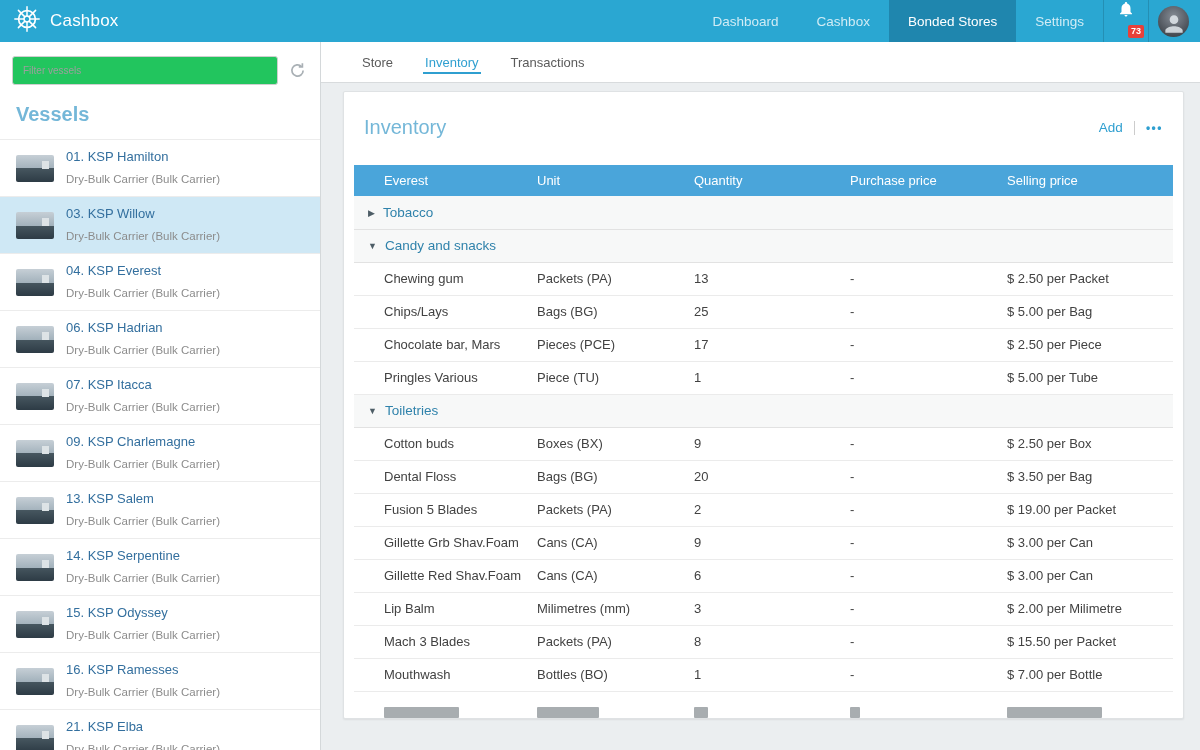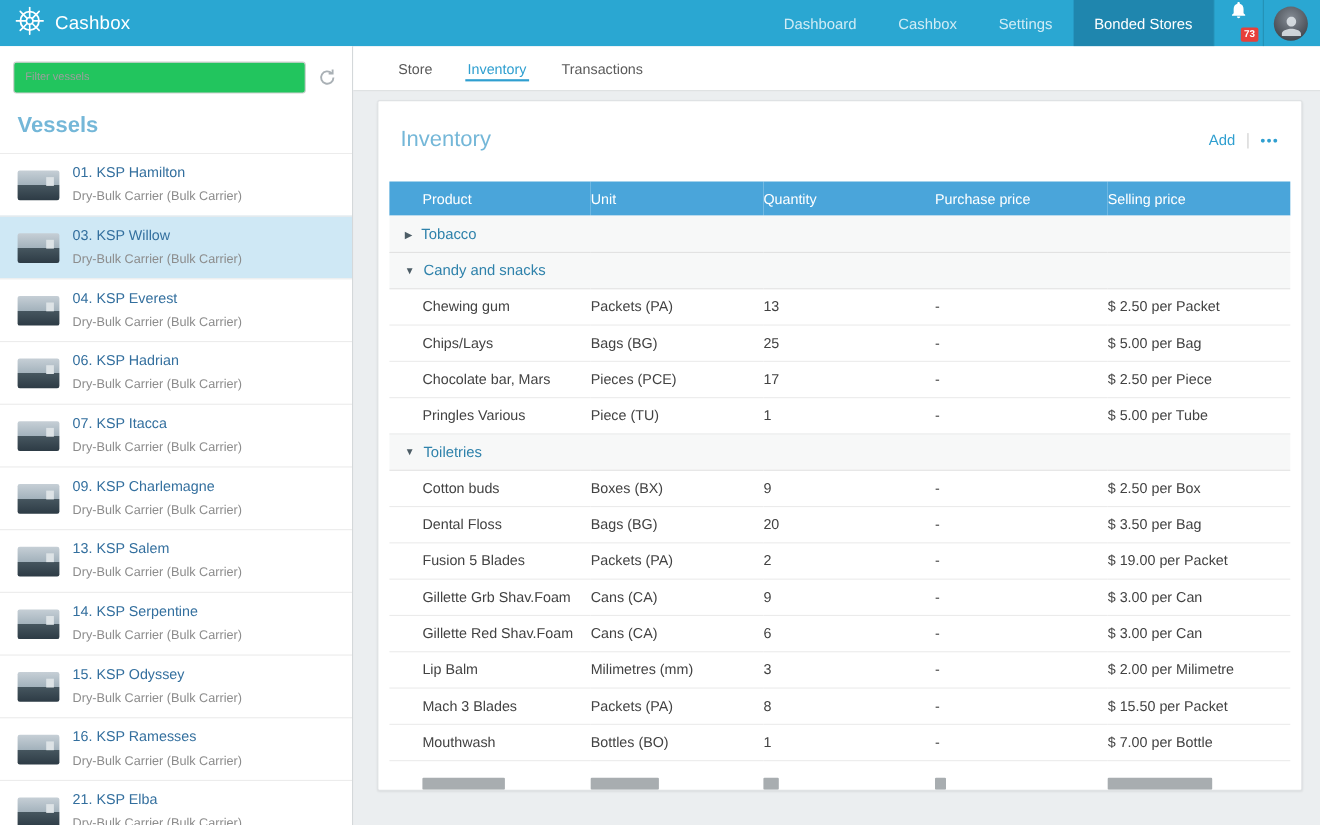--- a/index.html
+++ b/index.html
@@ -100,22 +100,22 @@
         <line x1="15.1" y1="15.1" x2="21.6" y2="21.6" stroke-width="1.5"></line>
         <line x1="21.6" y1="4.4" x2="15.1" y2="10.9" stroke-width="1.5"></line>
         <line x1="10.9" y1="15.1" x2="4.4" y2="21.6" stroke-width="1.5"></line>
       </svg>
     </span>
     <span class="brand-text">Cashbox</span>
   </div>
   <nav class="topnav">
       <div class="nav-item">Dashboard</div>
       <div class="nav-item">Cashbox</div>
+      <div class="nav-item active">Bonded Stores</div>
       <div class="nav-item">Settings</div>
-      <div class="nav-item active">Bonded Stores</div>
     </nav>
   <div class="bell-wrap">
     <span>
       <svg width="18" height="18" viewBox="0 0 24 24" fill="#fff">
         <path d="M12 22c1.1 0 2-.9 2-2h-4c0 1.1.9 2 2 2zm6-6v-5c0-3.07-1.63-5.64-4.5-6.32V4c0-.83-.67-1.5-1.5-1.5s-1.5.67-1.5 1.5v.68C7.64 5.36 6 7.92 6 11v5l-2 2v1h16v-1l-2-2z"></path>
       </svg>
     </span>
     <span class="badge">73</span>
   </div>
   <div class="avatar">
@@ -246,21 +246,21 @@
       <table class="inv-table">
         <colgroup>
           <col style="width:183px">
             <col style="width:157px">
             <col style="width:156px">
           <col style="width:157px">
             <col>
         </colgroup>
         <thead>
           <tr>
-              <th>Product</th>
+              <th>Everest</th>
               <th>Unit</th>
               <th>Quantity</th>
               <th>Purchase price</th>
               <th>Selling price</th>
             </tr>
         </thead>
         <tbody>
             <tr class="group-row">
               <td colspan="5"><span class="tri">▶</span><span class="gname">Tobacco</span></td>
             </tr>

